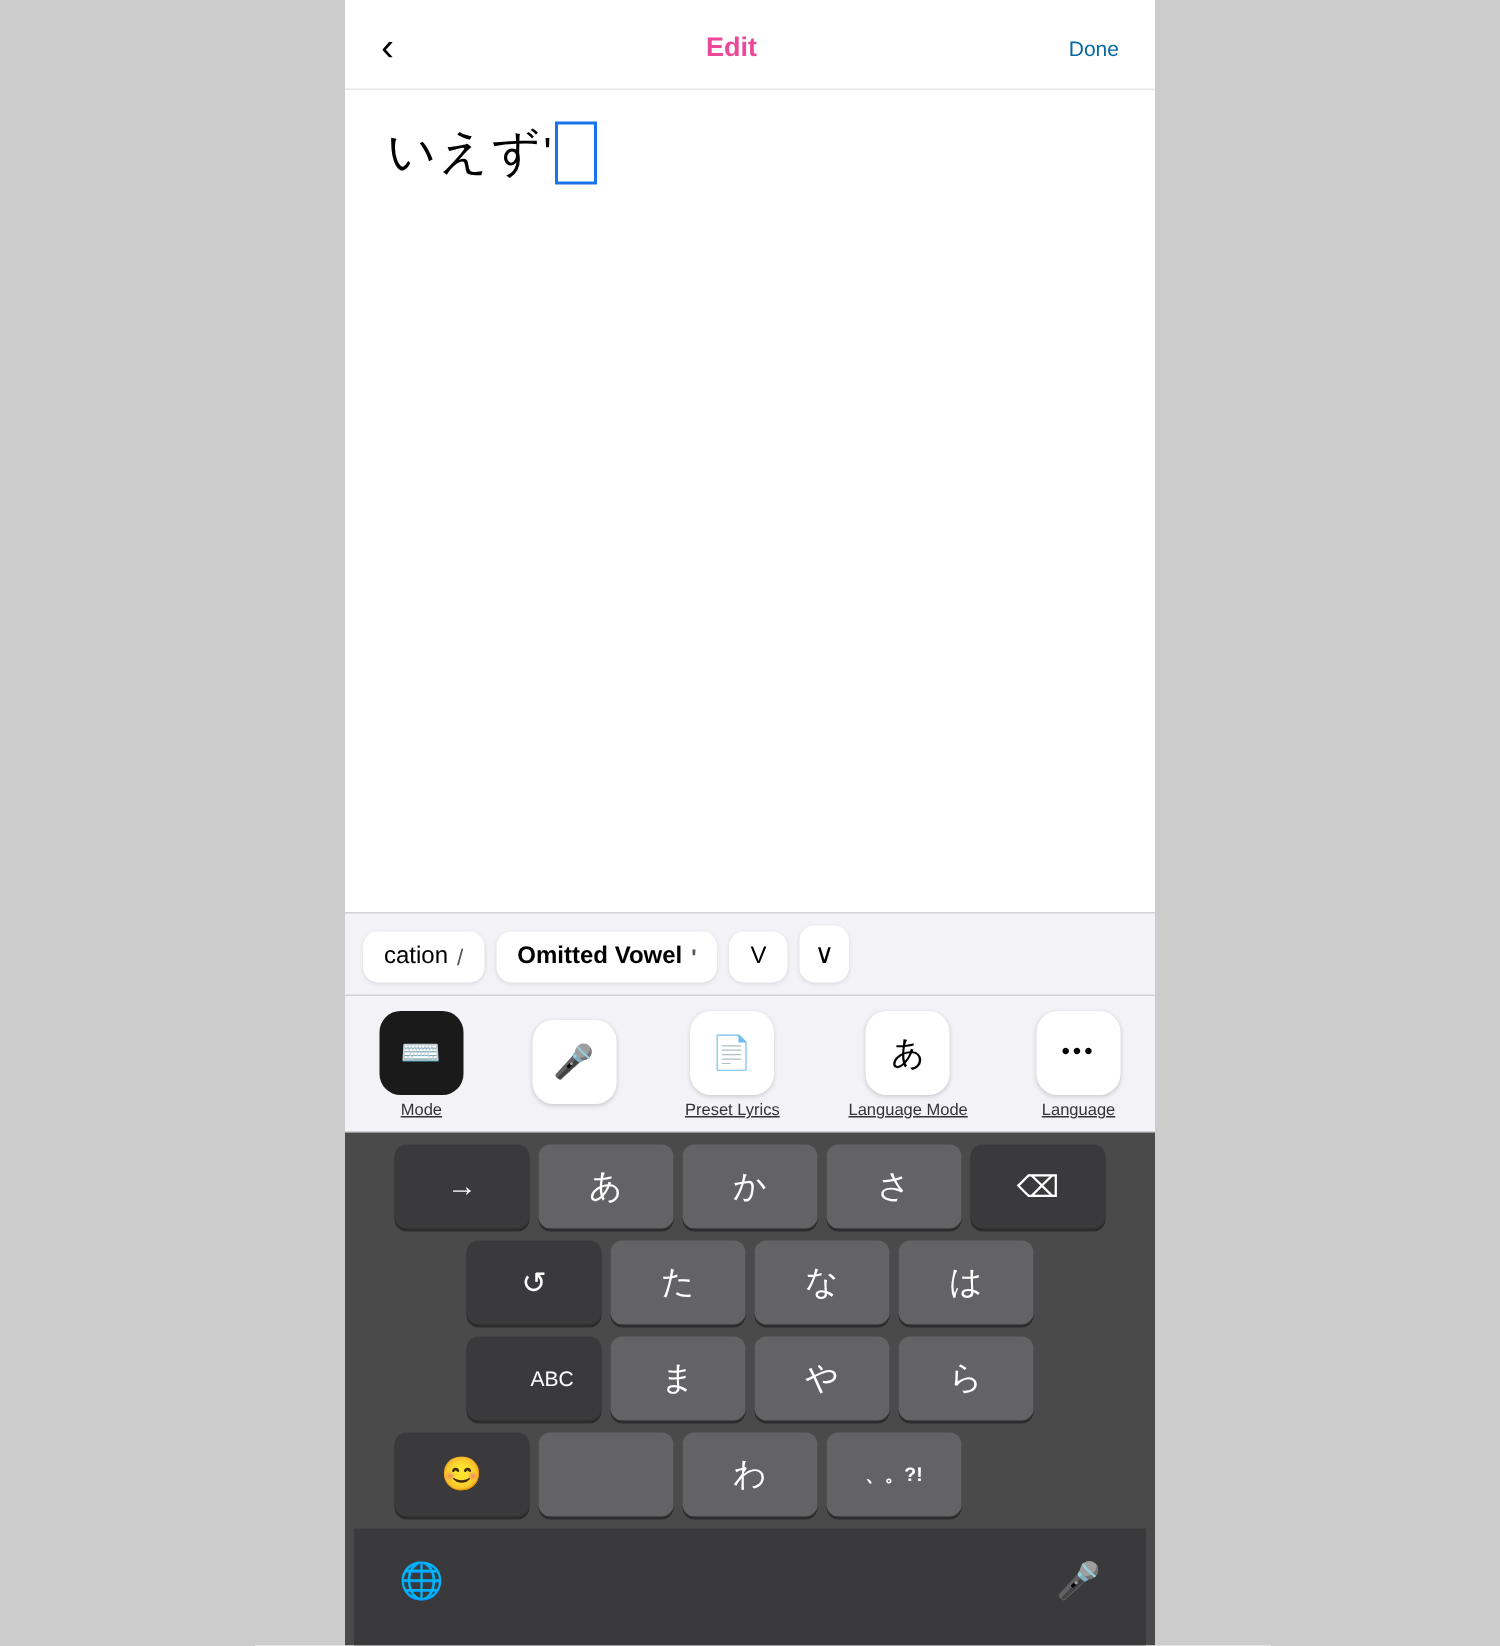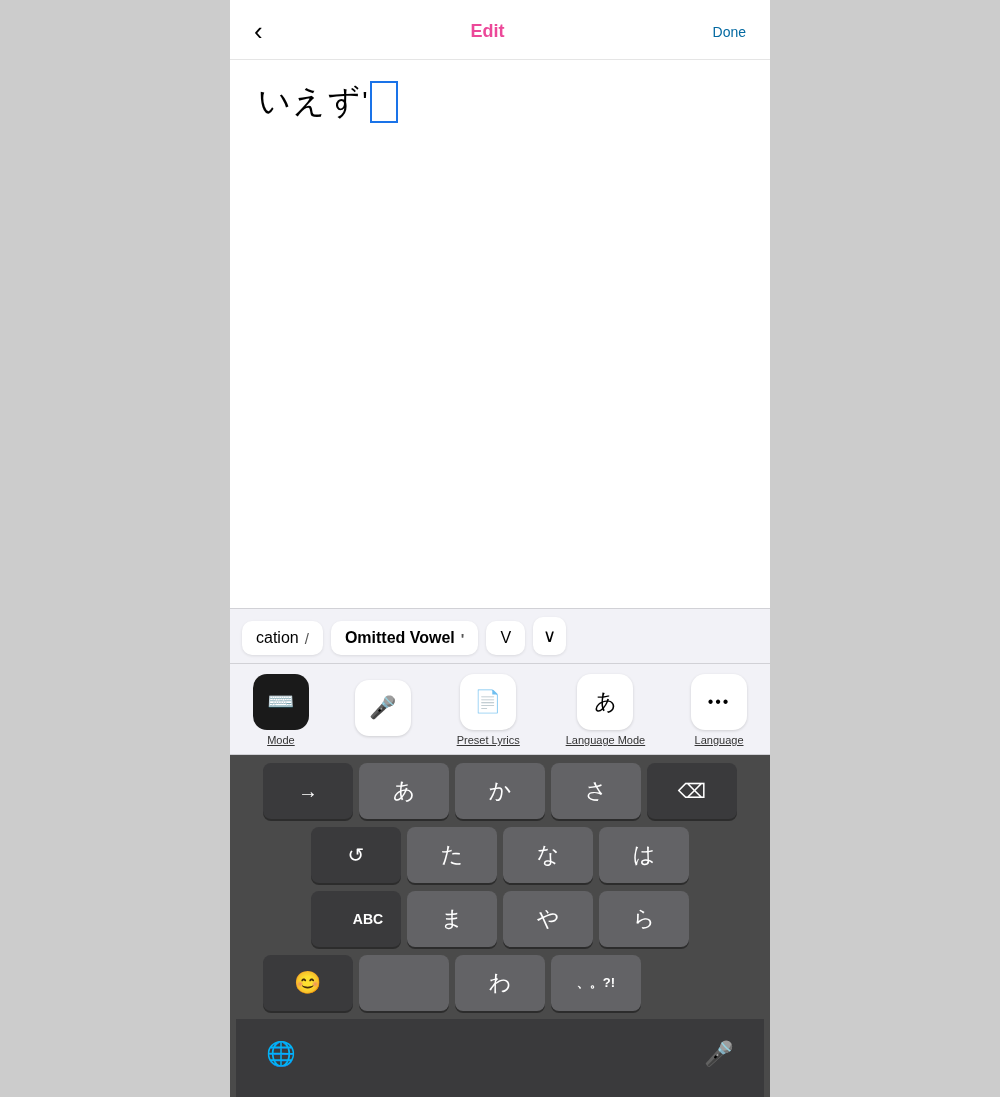--- a/index.html
+++ b/index.html
@@ -280,21 +280,21 @@
     </div>
 
     <div class="keyboard-row">
       <div class="key dark icon-key" style="font-size:20px;">↺</div>
       <div class="key">た</div>
       <div class="key">な</div>
       <div class="key">は</div>
     </div>
 
     <div class="keyboard-row">
-      <div class="key dark small-text" style="font-size:14px; font-weight:700;padding-left:24px;">ABC</div>
+      <div class="key dark small-text" style="font-size:14px; font-weight:400;padding-left:24px;">ABC</div>
       <div class="key">ま</div>
       <div class="key">や</div>
       <div class="key">ら</div>
     </div>
 
     <div class="keyboard-row">
       <div class="key dark" style="font-size:22px;">😊</div>
       <div class="key" style="font-size:16px;">ゝゝ</div>
       <div class="key">わ</div>
       <div class="key small-text" style="font-size:13px;">、。?!</div>

